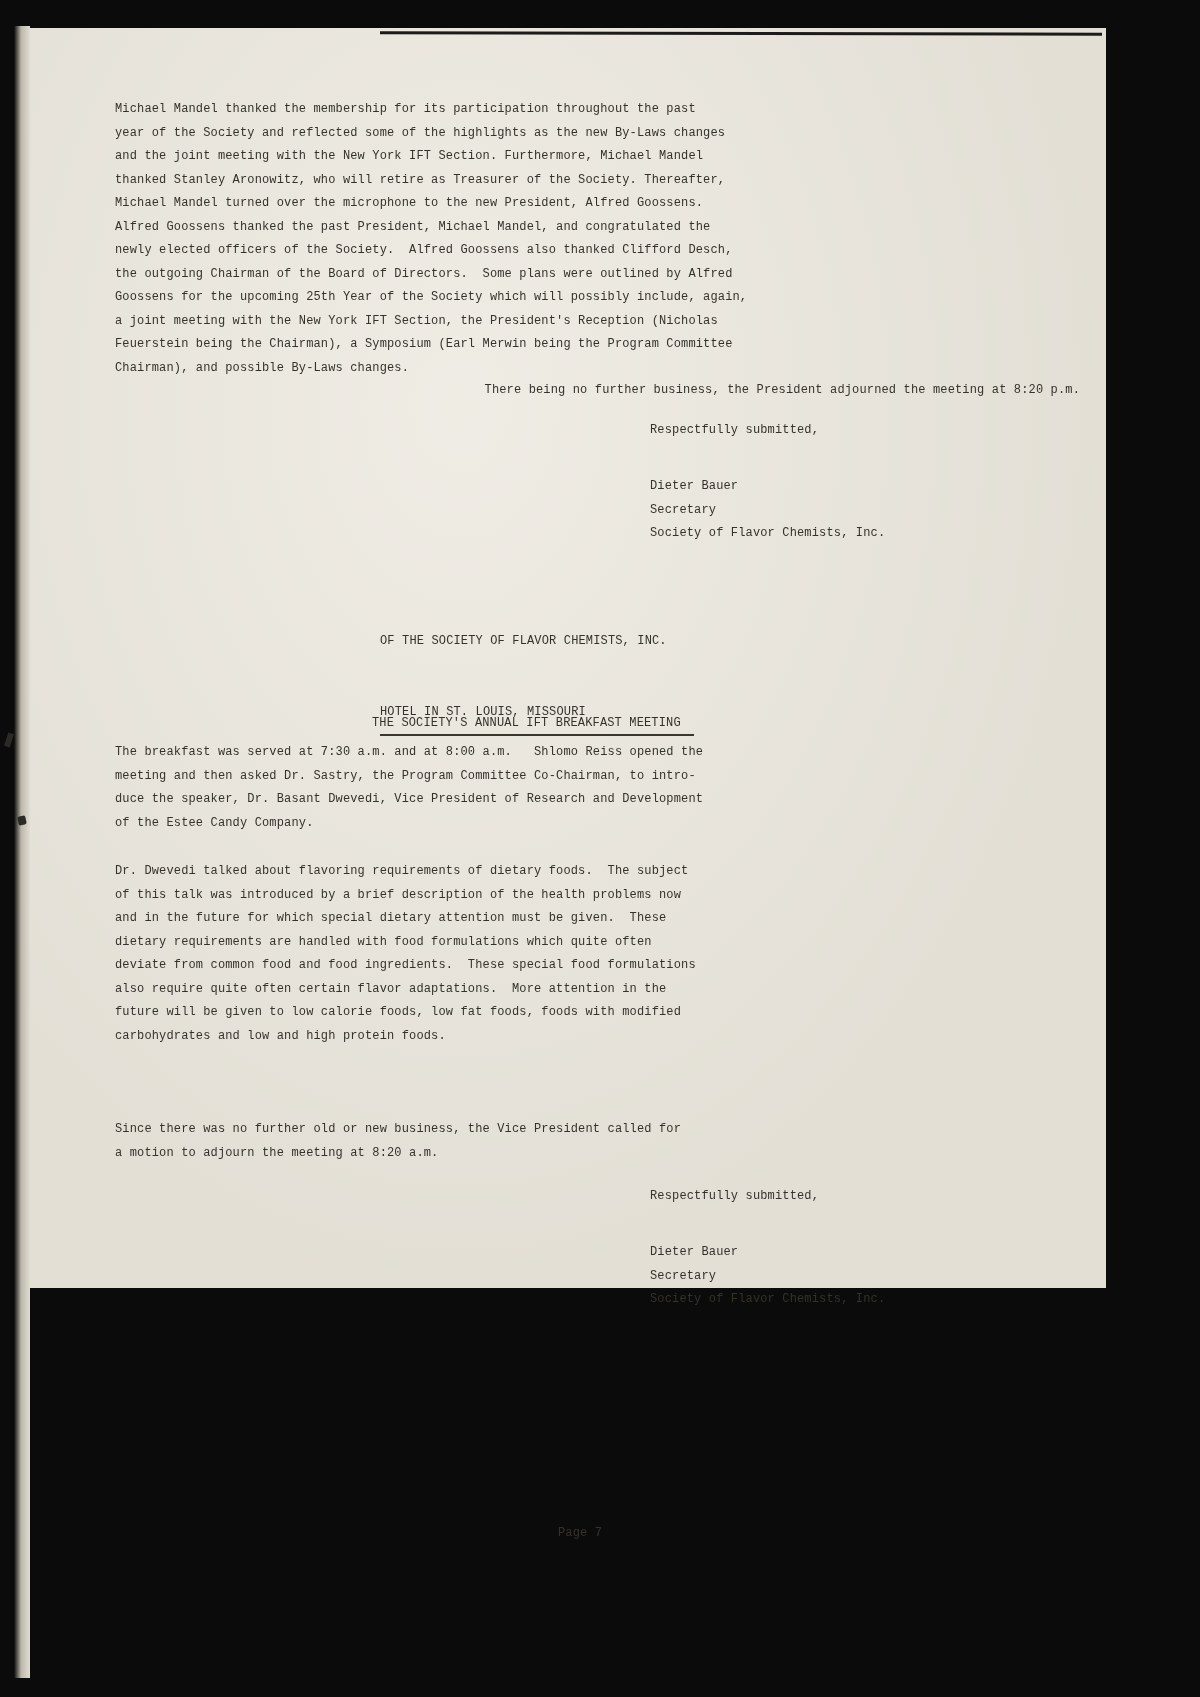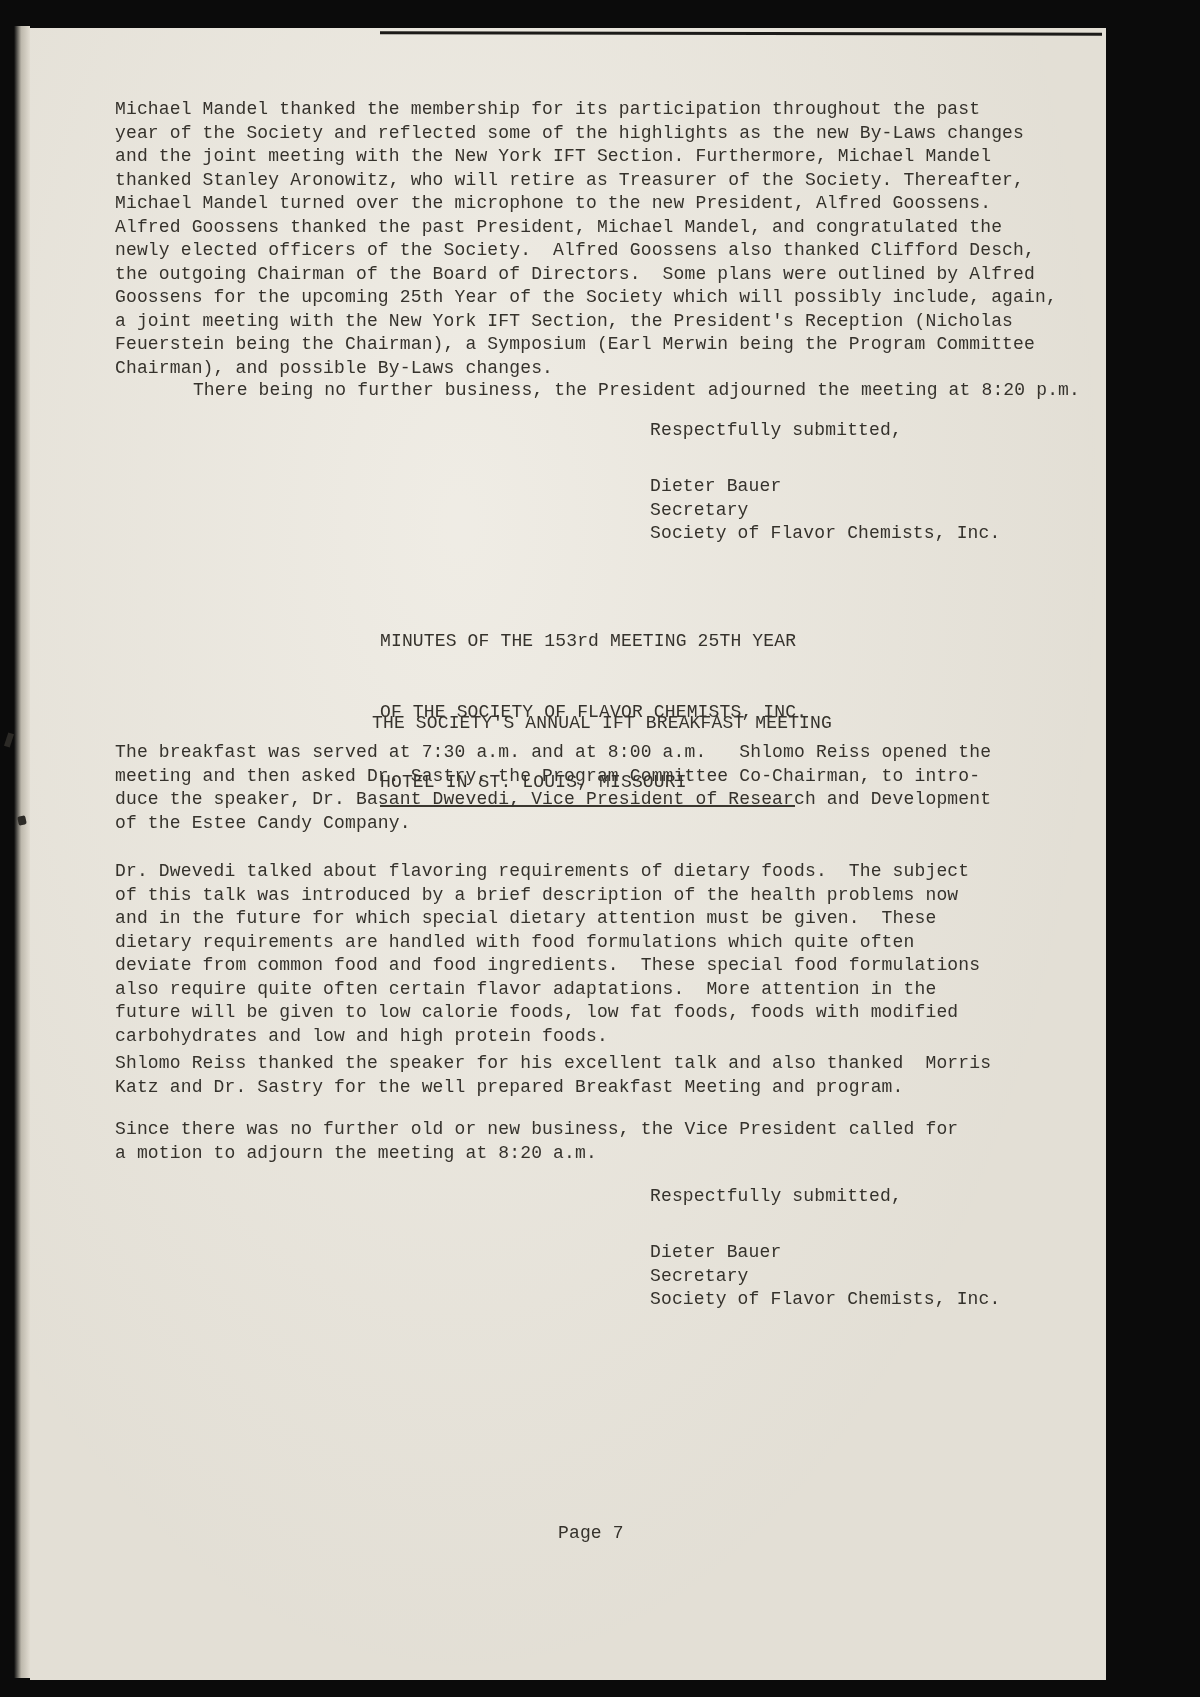--- a/index.html
+++ b/index.html
@@ -20,25 +20,25 @@
     top: 26px;
     width: 16px;
     height: 1652px;
     background: linear-gradient(to right, #0b0b0b 0%, #bdb8ac 45%, #e2ddd2 100%);
   }
   .page {
     position: absolute;
     left: 30px;
     top: 28px;
     width: 1076px;
-    height: 1652px;
+    height: 1260px;
     background: #eae6dc;
     background-image: radial-gradient(ellipse at 40% 30%, rgba(255,255,255,0.25), rgba(0,0,0,0.03) 70%);
     color: #35322c;
-    font-size: 18px;
+    font-size: 12px;
     line-height: 23.5px;
     letter-spacing: 0.15px;
   }
   .top-scan-line {
     position: absolute;
     left: 350px;
     top: 4px;
     width: 722px;
     height: 3px;
     background: #1c1b19;
@@ -89,43 +89,40 @@
 
   <div class="block para" style="left:85px; top:351px;text-align:right;">There being no further business, the President adjourned the meeting at 8:20 p.m.</div>
 
   <div class="block sig" style="top:391px;">Respectfully submitted,</div>
 
   <div class="block sig" style="top:447px;">Dieter Bauer
 Secretary
 Society of Flavor Chemists, Inc.</div>
 
   <div class="block" style="left:350px; top:555px;">
-    <div>MINUTES OF THE 153rd MEETING 25TH YEAR</div>
     <div>OF THE SOCIETY OF FLAVOR CHEMISTS, INC.</div>
     <div><span class="underlined">HOTEL IN ST. LOUIS, MISSOURI</span></div>
   </div>
 
   <div class="block" style="left:342px; top:684px;">THE SOCIETY'S ANNUAL IFT BREAKFAST MEETING</div>
 
   <div class="block para" style="left:85px; top:713px;">The breakfast was served at 7:30 a.m. and at 8:00 a.m.   Shlomo Reiss opened the
 meeting and then asked Dr. Sastry, the Program Committee Co-Chairman, to intro-
 duce the speaker, Dr. Basant Dwevedi, Vice President of Research and Development
 of the Estee Candy Company.</div>
 
   <div class="block para" style="left:85px; top:824px;margin-top:8px;">Dr. Dwevedi talked about flavoring requirements of dietary foods.  The subject
 of this talk was introduced by a brief description of the health problems now
 and in the future for which special dietary attention must be given.  These
 dietary requirements are handled with food formulations which quite often
 deviate from common food and food ingredients.  These special food formulations
 also require quite often certain flavor adaptations.  More attention in the
 future will be given to low calorie foods, low fat foods, foods with modified
 carbohydrates and low and high protein foods.</div>
 
-  <div class="block para" style="left:85px; top:1024px;">Shlomo Reiss thanked the speaker for his excellent talk and also thanked  Morris
-Katz and Dr. Sastry for the well prepared Breakfast Meeting and program.</div>
 
   <div class="block para" style="left:85px; top:1090px;">Since there was no further old or new business, the Vice President called for
 a motion to adjourn the meeting at 8:20 a.m.</div>
 
   <div class="block sig" style="top:1157px;">Respectfully submitted,</div>
 
   <div class="block sig" style="top:1213px;">Dieter Bauer
 Secretary
 Society of Flavor Chemists, Inc.</div>
 

